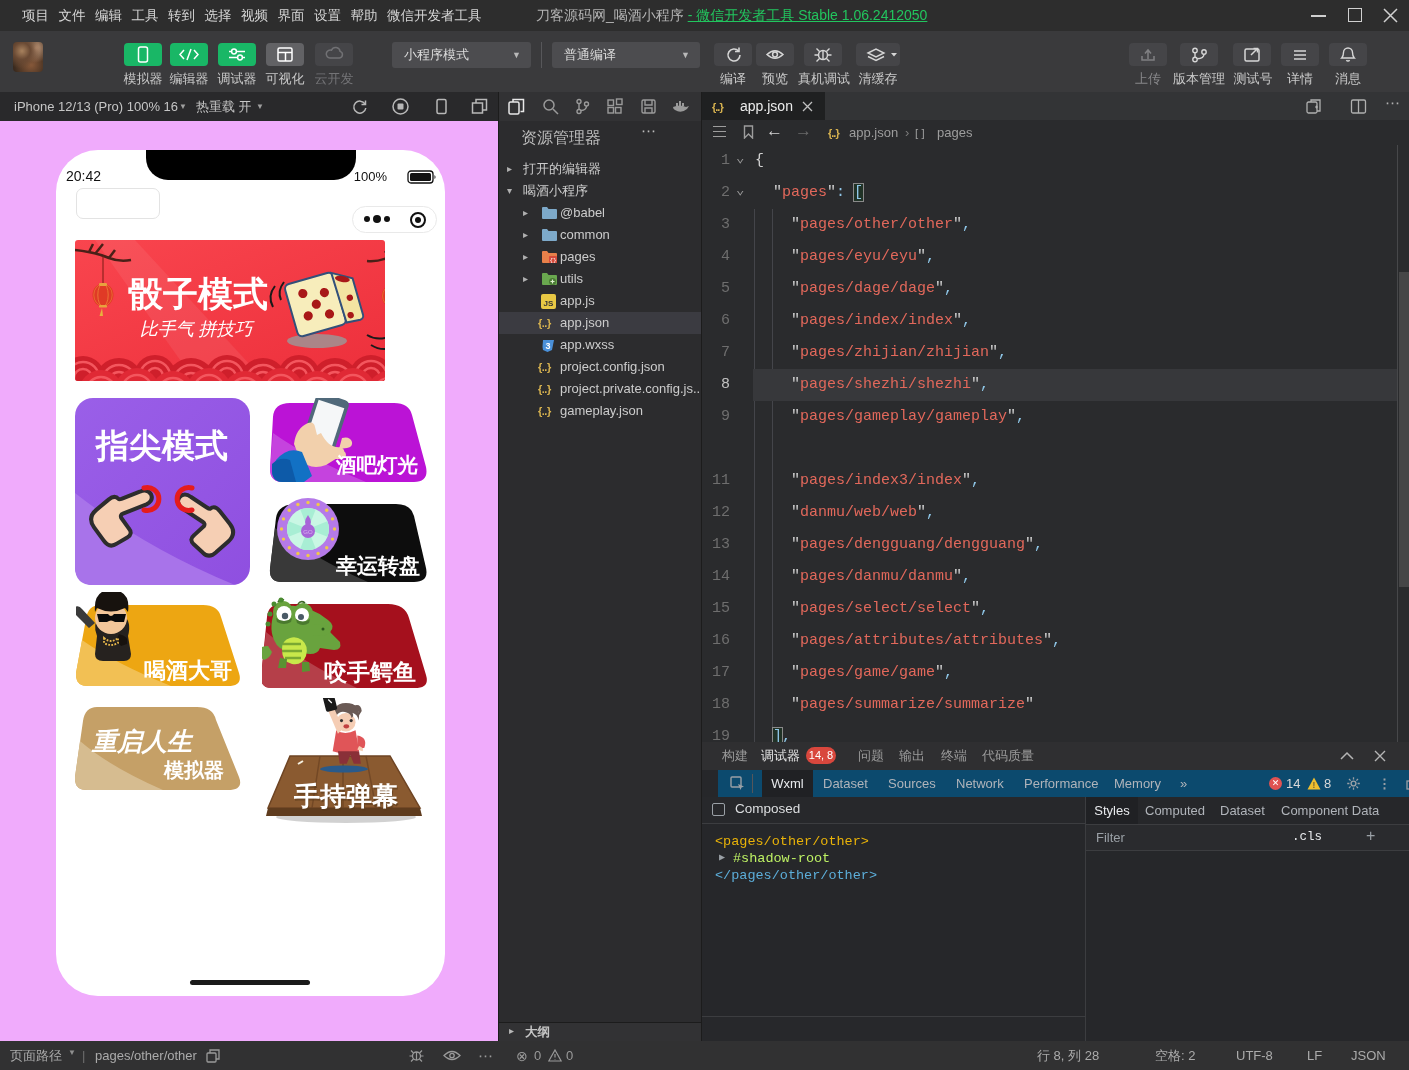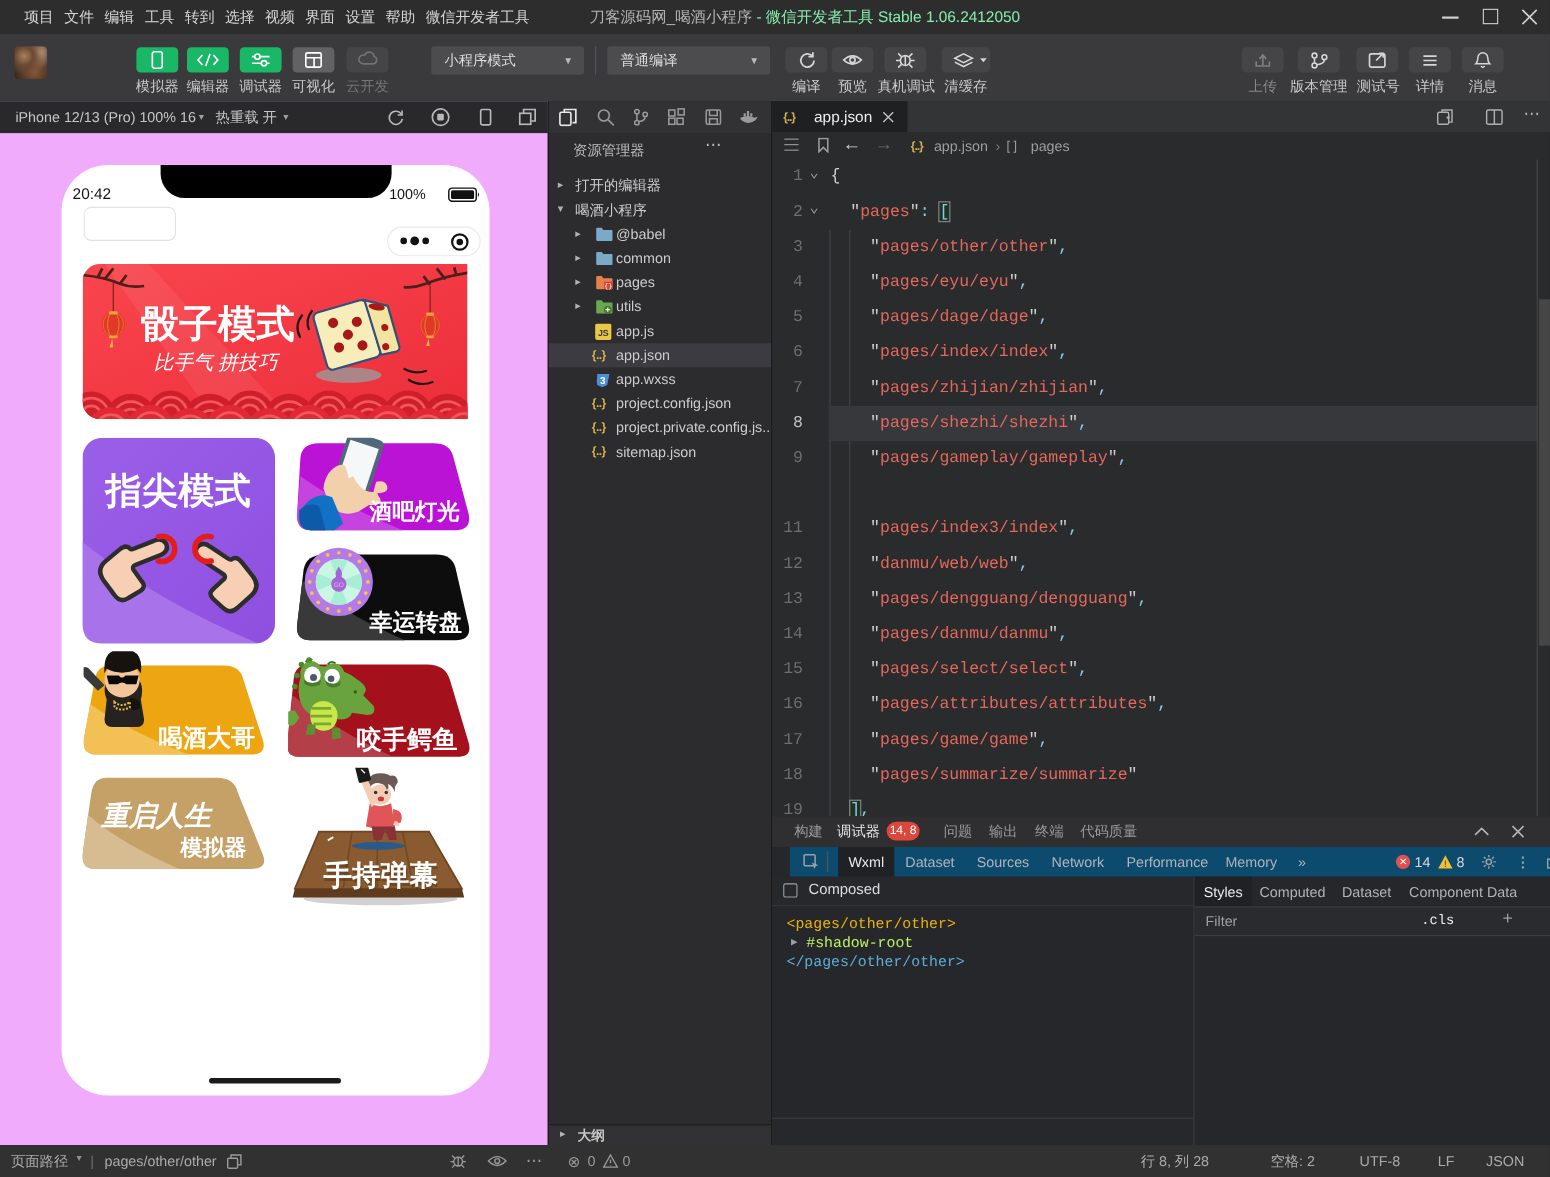--- a/index.html
+++ b/index.html
@@ -5,21 +5,21 @@
 * { margin:0; padding:0; box-sizing:border-box; }
 html,body { width:1409px; height:1070px; overflow:hidden; background:#2d2d2d;
   font-family:"Liberation Sans",sans-serif; -webkit-font-smoothing:antialiased; }
 #app { position:relative; width:1409px; height:1070px; }
 
 
 #titlebar { position:absolute; left:0; top:0; width:1409px; height:31px; background:#2d2d2d; color:#d6d6d6; }
 #menus { position:absolute; left:22px; top:0; height:31px; line-height:31px; font-size:13.5px; }
 #menus span { margin-right:9.5px; }
 #wintitle { position:absolute; left:536px; top:0; height:31px; line-height:31px; font-size:14px; color:#b4b4b4; }
-#wintitle .dim { color:#86efac; }
+#wintitle .dim { color:#22c55e;text-decoration:underline; }
 
 
 #toolbar { position:absolute; left:0; top:31px; width:1409px; height:61px; background:#3a3a3c; }
 .tbtn { position:absolute; top:12px; width:38px; height:23px; border-radius:4px; }
 .tlabel { position:absolute; top:39px; font-size:13px; color:#c9c9c9; text-align:center; width:60px; }
 .green { background:#19b766; }
 .gray  { background:#626265; }
 .dark  { background:#454548; }
 .tsel { position:absolute; top:11px; height:26px; background:#4c4c4f; border-radius:3px; color:#dcdcdc; font-size:13px; line-height:26px; padding-left:12px; }
 .tsel .arr { position:absolute; right:10px; top:0; color:#b9b9b9; font-size:9px; }
@@ -177,21 +177,21 @@
           <path d="M27.5 5 a2.5 2.5 0 0 1 0 4z" fill="#111"></path>
         </svg>
       <div style="position:absolute;left:20px;top:38px;width:84px;height:31px;border:1px solid #e3e3e3;border-radius:7px;background:#fff"></div>
       <div style="position:absolute;right:8px;top:56px;width:85px;height:27px;border:1px solid #e9e9e9;border-radius:14px;background:#fff">
         <span style="position:absolute;left:11px;top:9px;width:6px;height:6px;border-radius:3px;background:#111"></span>
         <span style="position:absolute;left:20px;top:8px;width:8px;height:8px;border-radius:4px;background:#111"></span>
         <span style="position:absolute;left:31px;top:9px;width:6px;height:6px;border-radius:3px;background:#111"></span>
         <span style="position:absolute;right:10px;top:5px;width:16px;height:16px;border:2.2px solid #111;border-radius:50%;box-sizing:border-box"></span>
         <span style="position:absolute;right:15px;top:10px;width:6px;height:6px;border-radius:3px;background:#111"></span>
       </div>
-      <div id="banner" style="position:absolute;left:19px;top:90px;width:370px;height:141px;border-radius:16px;overflow:hidden">
+      <div id="banner" style="position:absolute;left:19px;top:90px;width:310px;height:141px;border-radius:3px;overflow:hidden">
         <svg width="350" height="141" viewBox="0 0 350 141">
           <defs>
             <linearGradient id="bg1" x1="0" y1="0" x2="1" y2="1">
               <stop offset="0" stop-color="#f9454e"></stop>
                 <stop offset="1" stop-color="#ec2e3a"></stop>
             </linearGradient>
           </defs>
           <rect width="350" height="141" fill="url(#bg1)"></rect>
           <path d="M60 0 L190 141 L120 141 L20 0 z" fill="#ffffff" opacity="0.07"></path>
           <g>
@@ -476,21 +476,21 @@
         </svg>
       <svg style="position:absolute;left:141px;top:6px" width="17" height="17" viewBox="0 0 17 17">
           <rect x="2" y="2" width="13" height="13" rx="1.5" fill="none" stroke="#9a9a9a" stroke-width="1.4"></rect>
           <path d="M5 2 v5 h7 v-5 M5 15 v-5 h7 v5" fill="none" stroke="#9a9a9a" stroke-width="1.4"></path>
         </svg>
       <svg style="position:absolute;left:172px;top:6px" width="19" height="17" viewBox="0 0 19 17">
           <path d="M2 9 q7 -3 13 0 l3 -1 -2 3 q-6 5 -12 1 q-2 -1 -2 -3z" fill="#9a9a9a"></path>
           <path d="M5 8 v-3 h2 v3 M8 8 v-5 h2 v5 M11 8 v-3 h2 v3" fill="#9a9a9a"></path>
         </svg>
     </div>
-    <div style="position:absolute;left:22px;top:36px;font-size:13px;color:#bcbcbc">资源管理器</div>
+    <div style="position:absolute;left:22px;top:36px;font-size:16px;color:#bcbcbc">资源管理器</div>
     <div style="position:absolute;left:142px;top:30px;font-size:15px;color:#bcbcbc;letter-spacing:1px">⋯</div>
     <div class="erow" style="top:66px">
         <span class="tri">▸</span>
         <span style="position:absolute;left:24px">打开的编辑器</span>
       </div>
     <div class="erow" style="top:88px">
         <span class="tri open">▾</span>
         <span style="position:absolute;left:24px">喝酒小程序</span>
       </div>
     <div class="erow" style="top:110px">
@@ -546,21 +546,21 @@
     <div class="erow" style="top:264px">
         <span class="jic">{..}</span>
         <span style="position:absolute;left:61px">project.config.json</span>
       </div>
     <div class="erow" style="top:286px">
         <span class="jic">{..}</span>
         <span style="position:absolute;left:61px">project.private.config.js...</span>
       </div>
     <div class="erow" style="top:308px">
         <span class="jic">{..}</span>
-        <span style="position:absolute;left:61px">sitemap.json</span>
+        <span style="position:absolute;left:61px">gameplay.json</span>
       </div>
     <div style="position:absolute;left:0;top:930px;width:203px;height:20px;background:#323234;border-top:1px solid #1c1c1c">
         <span style="position:absolute;left:10px;top:2px;font-size:10px;color:#b8b8b8">▸</span>
         <span style="position:absolute;left:26px;top:1px;font-size:12.5px;font-weight:bold;color:#c5c5c5">大纲</span>
       </div>
   </div>
   <div id="editor">
     <div id="tabbar">
       <div id="tab1">
         <span style="position:absolute;left:10px;top:1px;color:#d8b350;font-size:11px;letter-spacing:-1px;font-weight:bold">{..}</span>

